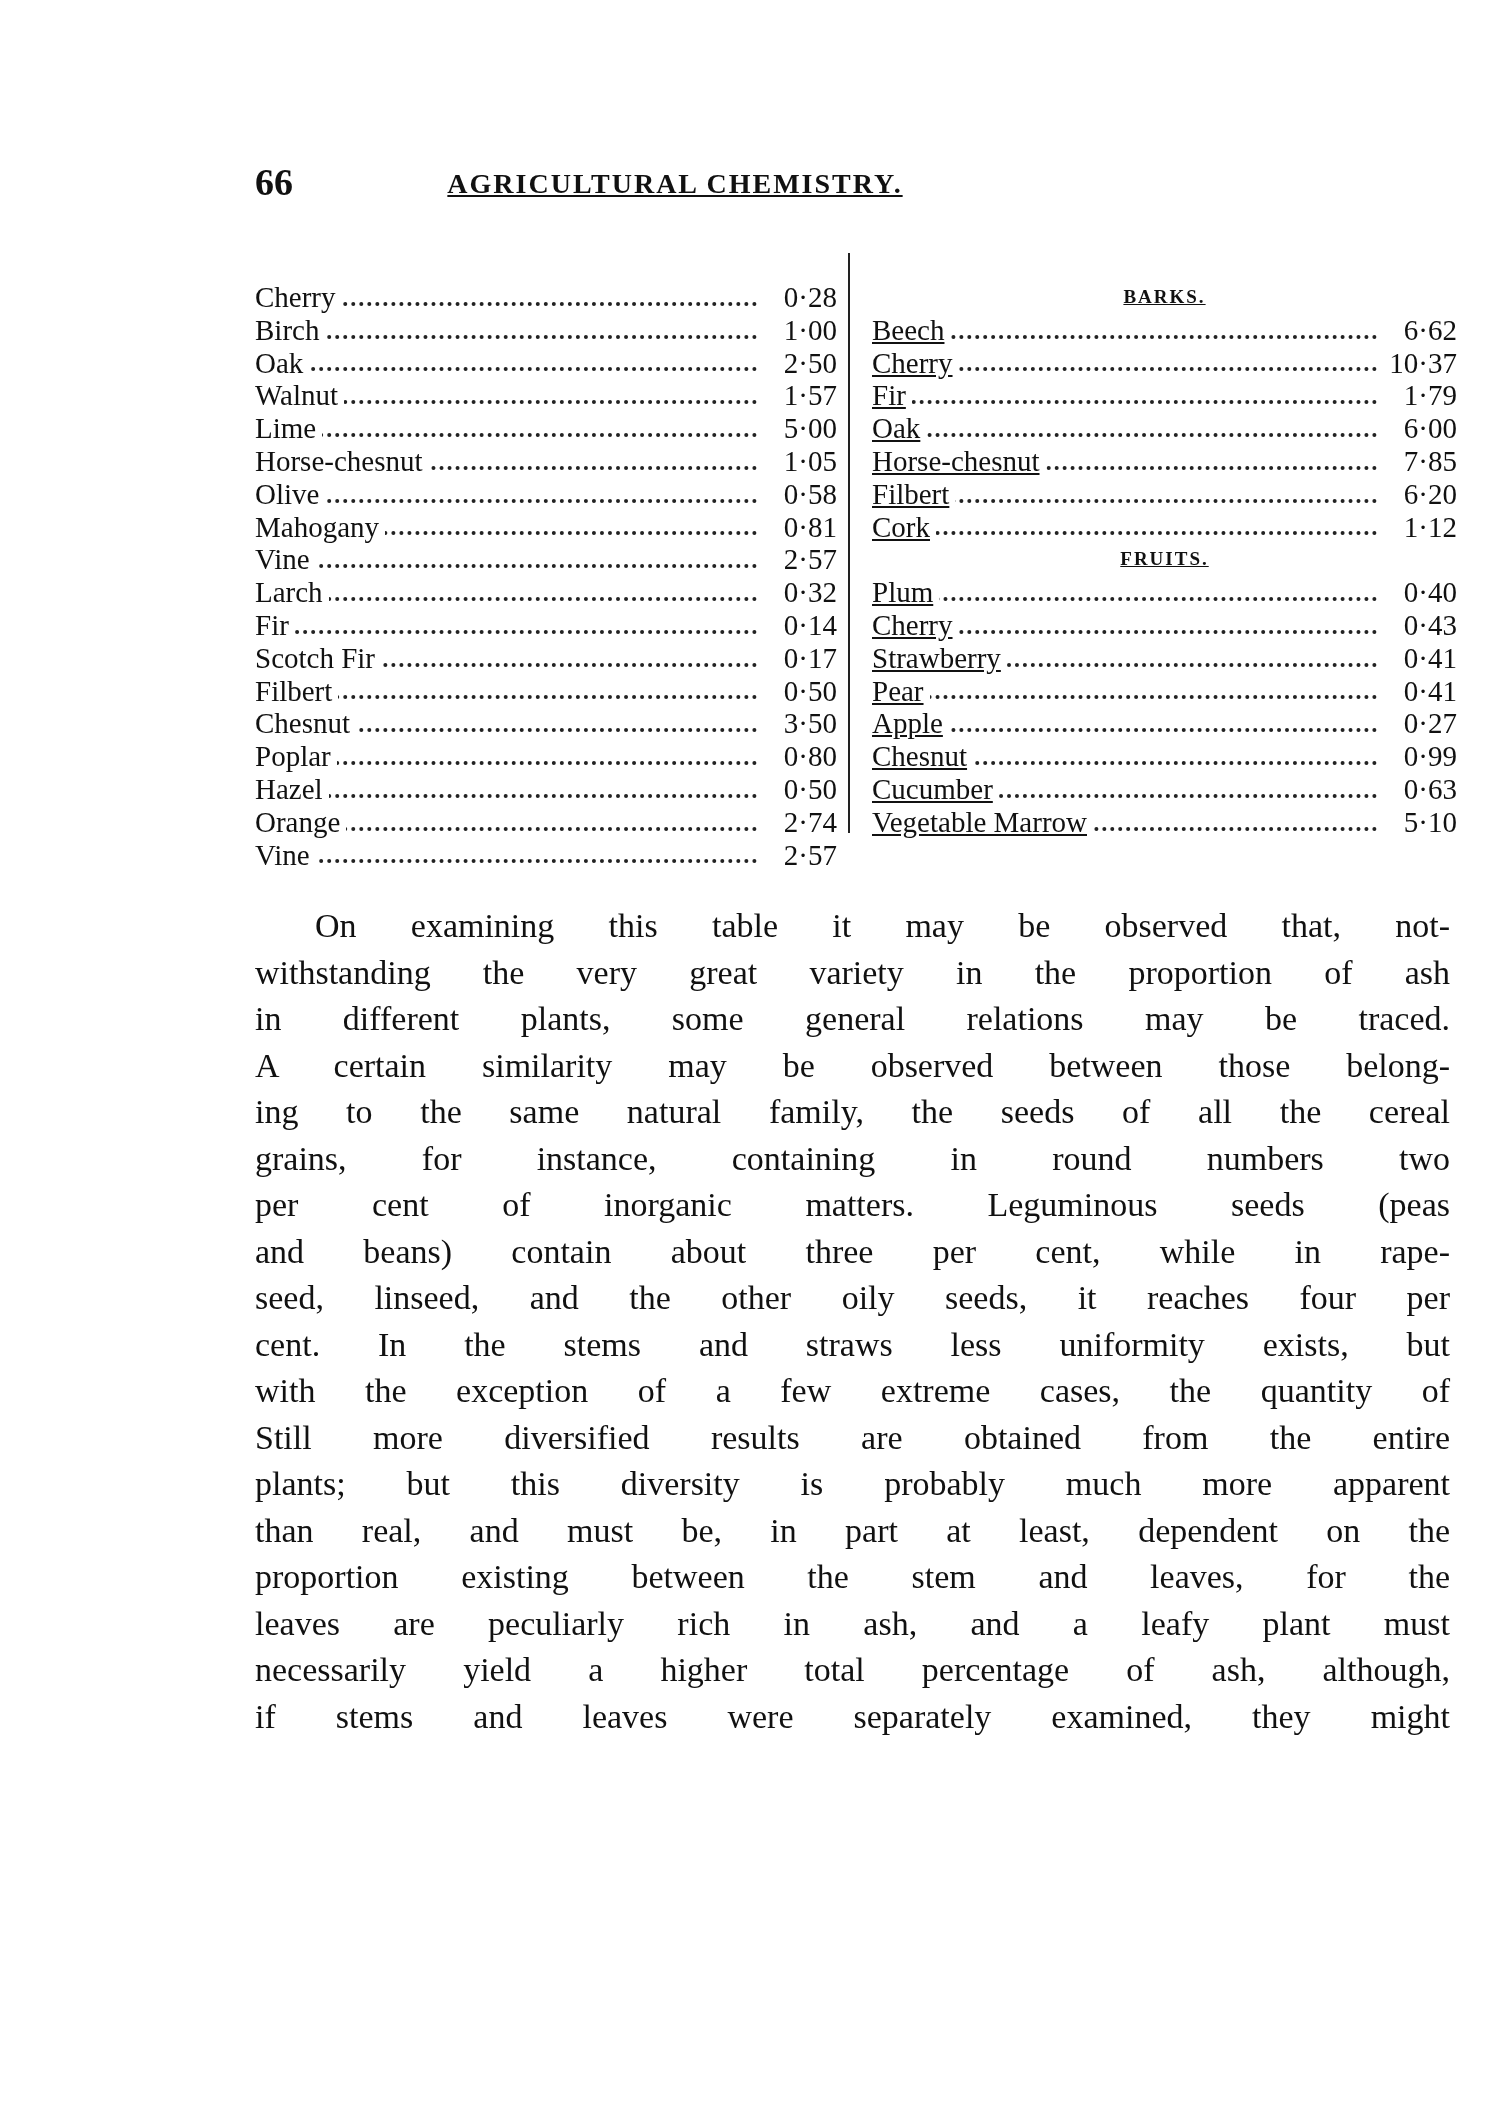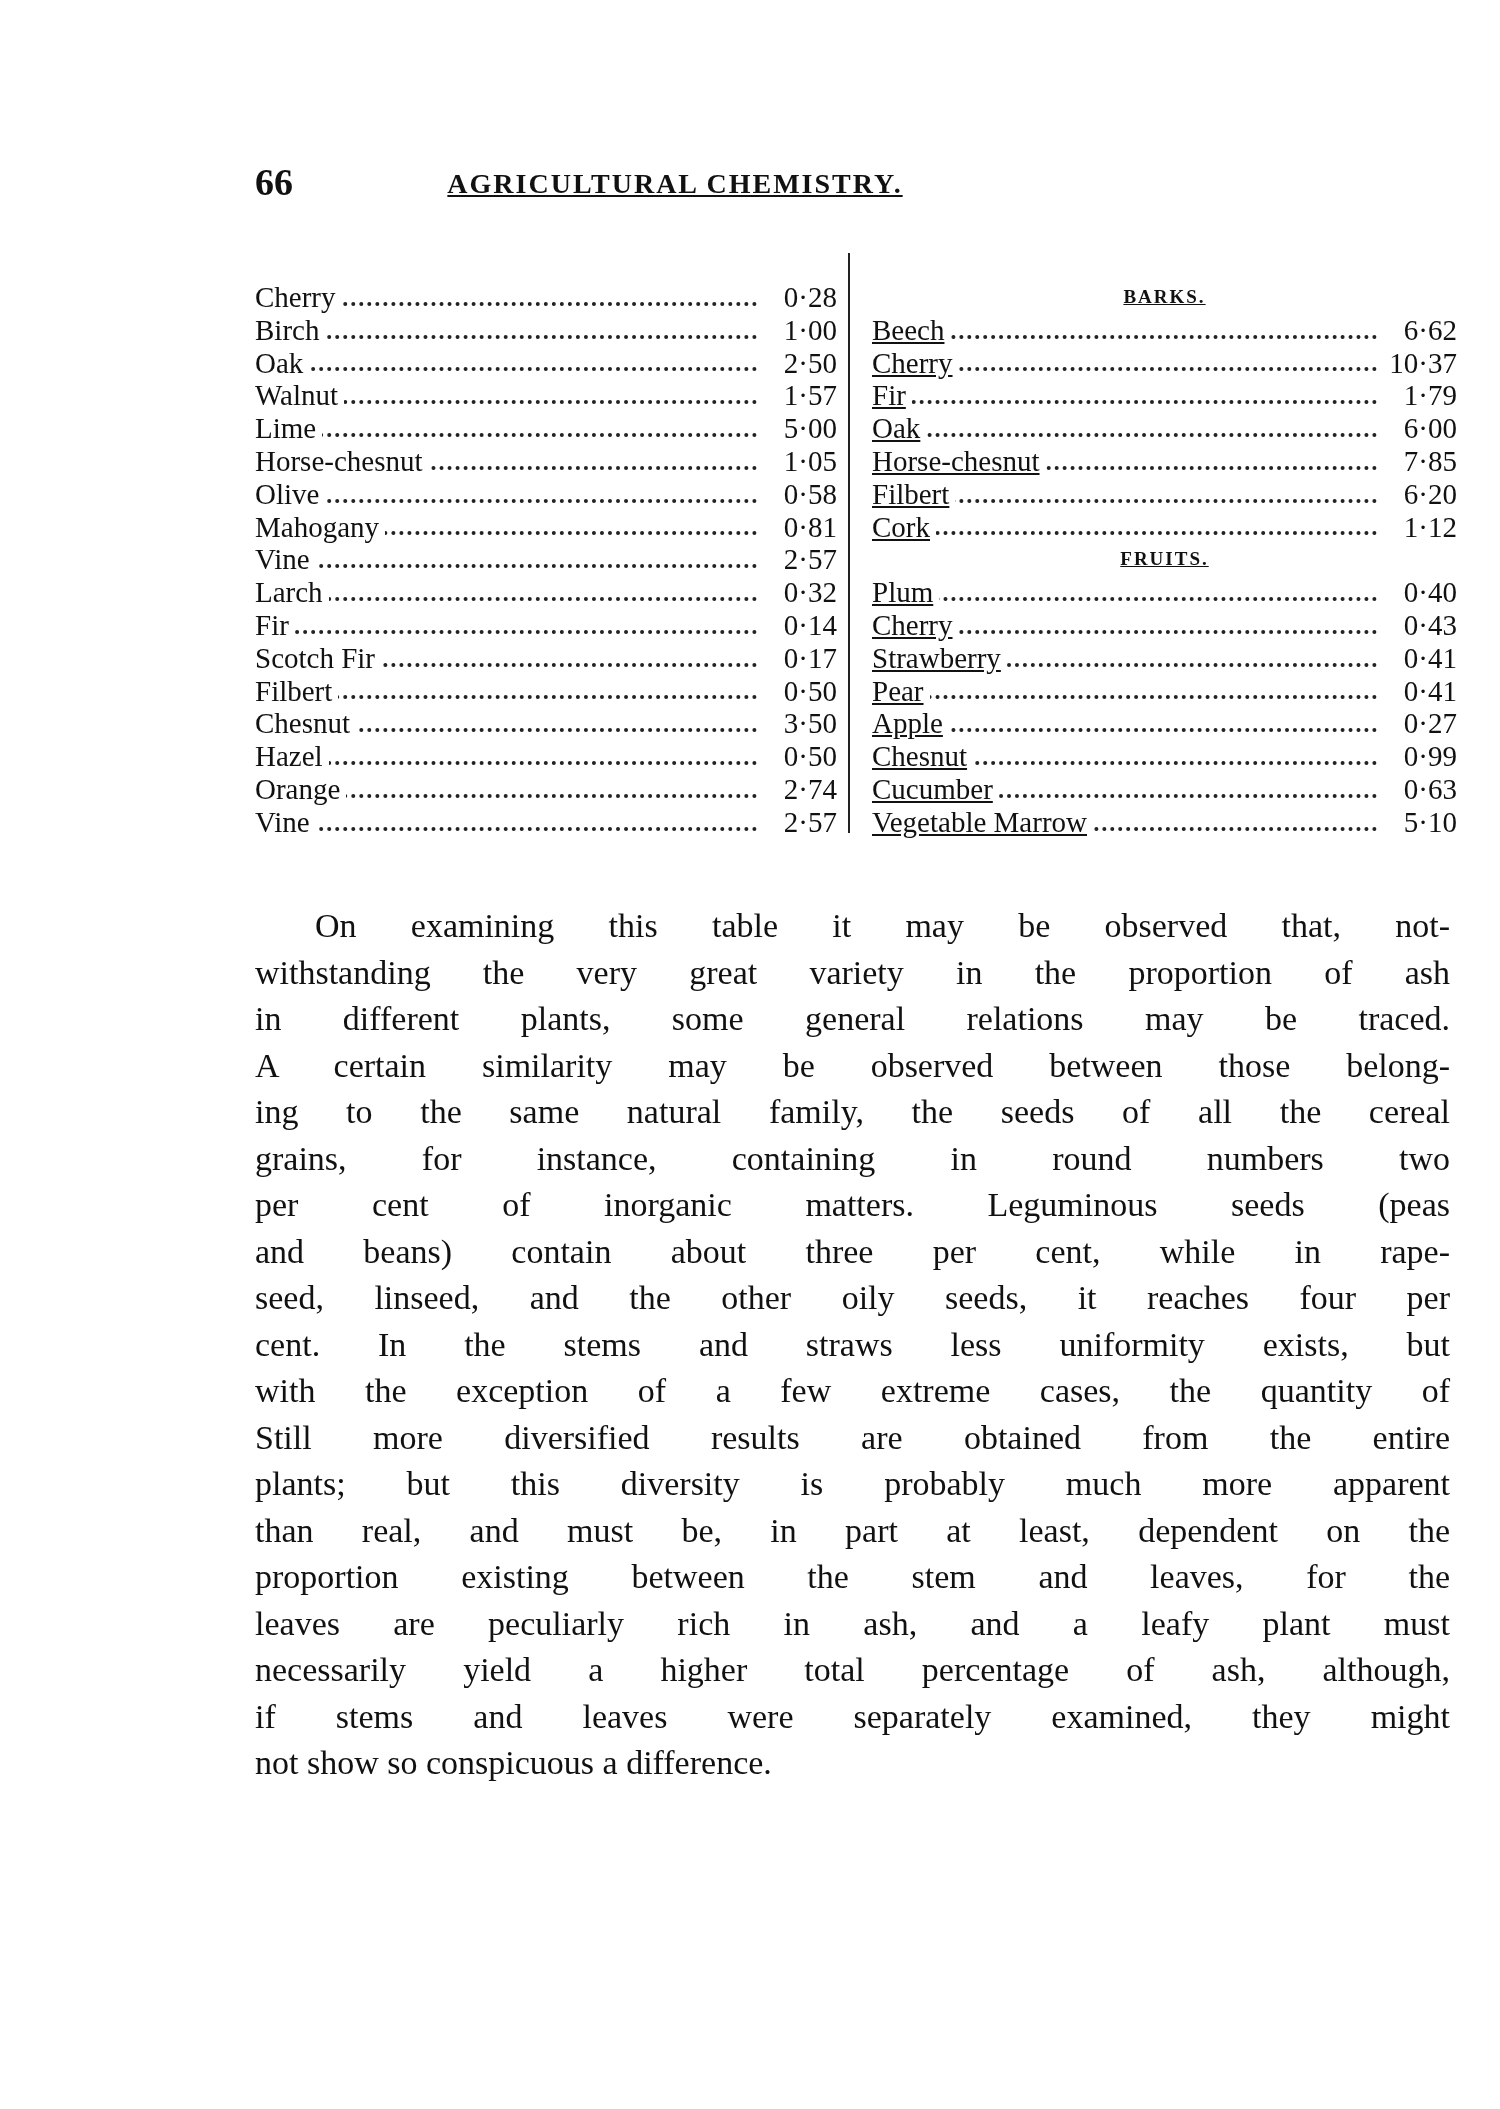--- a/index.html
+++ b/index.html
@@ -39,20 +39,21 @@
       <div class="row"><span class="dots"></span><span class="name">Lime</span><span class="val">5·00</span></div>
       <div class="row"><span class="dots"></span><span class="name">Horse-chesnut</span><span class="val">1·05</span></div>
       <div class="row"><span class="dots"></span><span class="name">Olive</span><span class="val">0·58</span></div>
       <div class="row"><span class="dots"></span><span class="name">Mahogany</span><span class="val">0·81</span></div>
       <div class="row"><span class="dots"></span><span class="name">Vine</span><span class="val">2·57</span></div>
       <div class="row"><span class="dots"></span><span class="name">Larch</span><span class="val">0·32</span></div>
       <div class="row"><span class="dots"></span><span class="name">Fir</span><span class="val">0·14</span></div>
       <div class="row"><span class="dots"></span><span class="name">Scotch Fir</span><span class="val">0·17</span></div>
       <div class="row"><span class="dots"></span><span class="name">Filbert</span><span class="val">0·50</span></div>
       <div class="row"><span class="dots"></span><span class="name">Chesnut</span><span class="val">3·50</span></div>
+      <div class="row"><span class="dots"></span><span class="name">Poplar</span><span class="val">0·80</span></div>
       <div class="row"><span class="dots"></span><span class="name">Hazel</span><span class="val">0·50</span></div>
       <div class="row"><span class="dots"></span><span class="name">Orange</span><span class="val">2·74</span></div>
       <div class="row"><span class="dots"></span><span class="name">Vine</span><span class="val">2·57</span></div>
     </div>
   <div class="divider"></div>
   <div class="col col-right">
     <div class="section-head">BARKS.</div>
     <div id="barks-rows">
         <div class="row"><span class="dots"></span><span class="name">Beech</span><span class="val">6·62</span></div>
         <div class="row"><span class="dots"></span><span class="name">Cherry</span><span class="val">10·37</span></div>
@@ -88,14 +89,13 @@
     <span class="line">seed, linseed, and the other oily seeds, it reaches four per</span>
     <span class="line">cent. In the stems and straws less uniformity exists, but</span>
     <span class="line">with the exception of a few extreme cases, the quantity of</span>
     <span class="line">Still more diversified results are obtained from the entire</span>
     <span class="line">plants; but this diversity is probably much more apparent</span>
     <span class="line">than real, and must be, in part at least, dependent on the</span>
     <span class="line">proportion existing between the stem and leaves, for the</span>
     <span class="line">leaves are peculiarly rich in ash, and a leafy plant must</span>
     <span class="line">necessarily yield a higher total percentage of ash, although,</span>
     <span class="line">if stems and leaves were separately examined, they might</span>
-    <span class="line last">not show so conspicuous a difference.</span>
   </div>
 
 </body></html>

